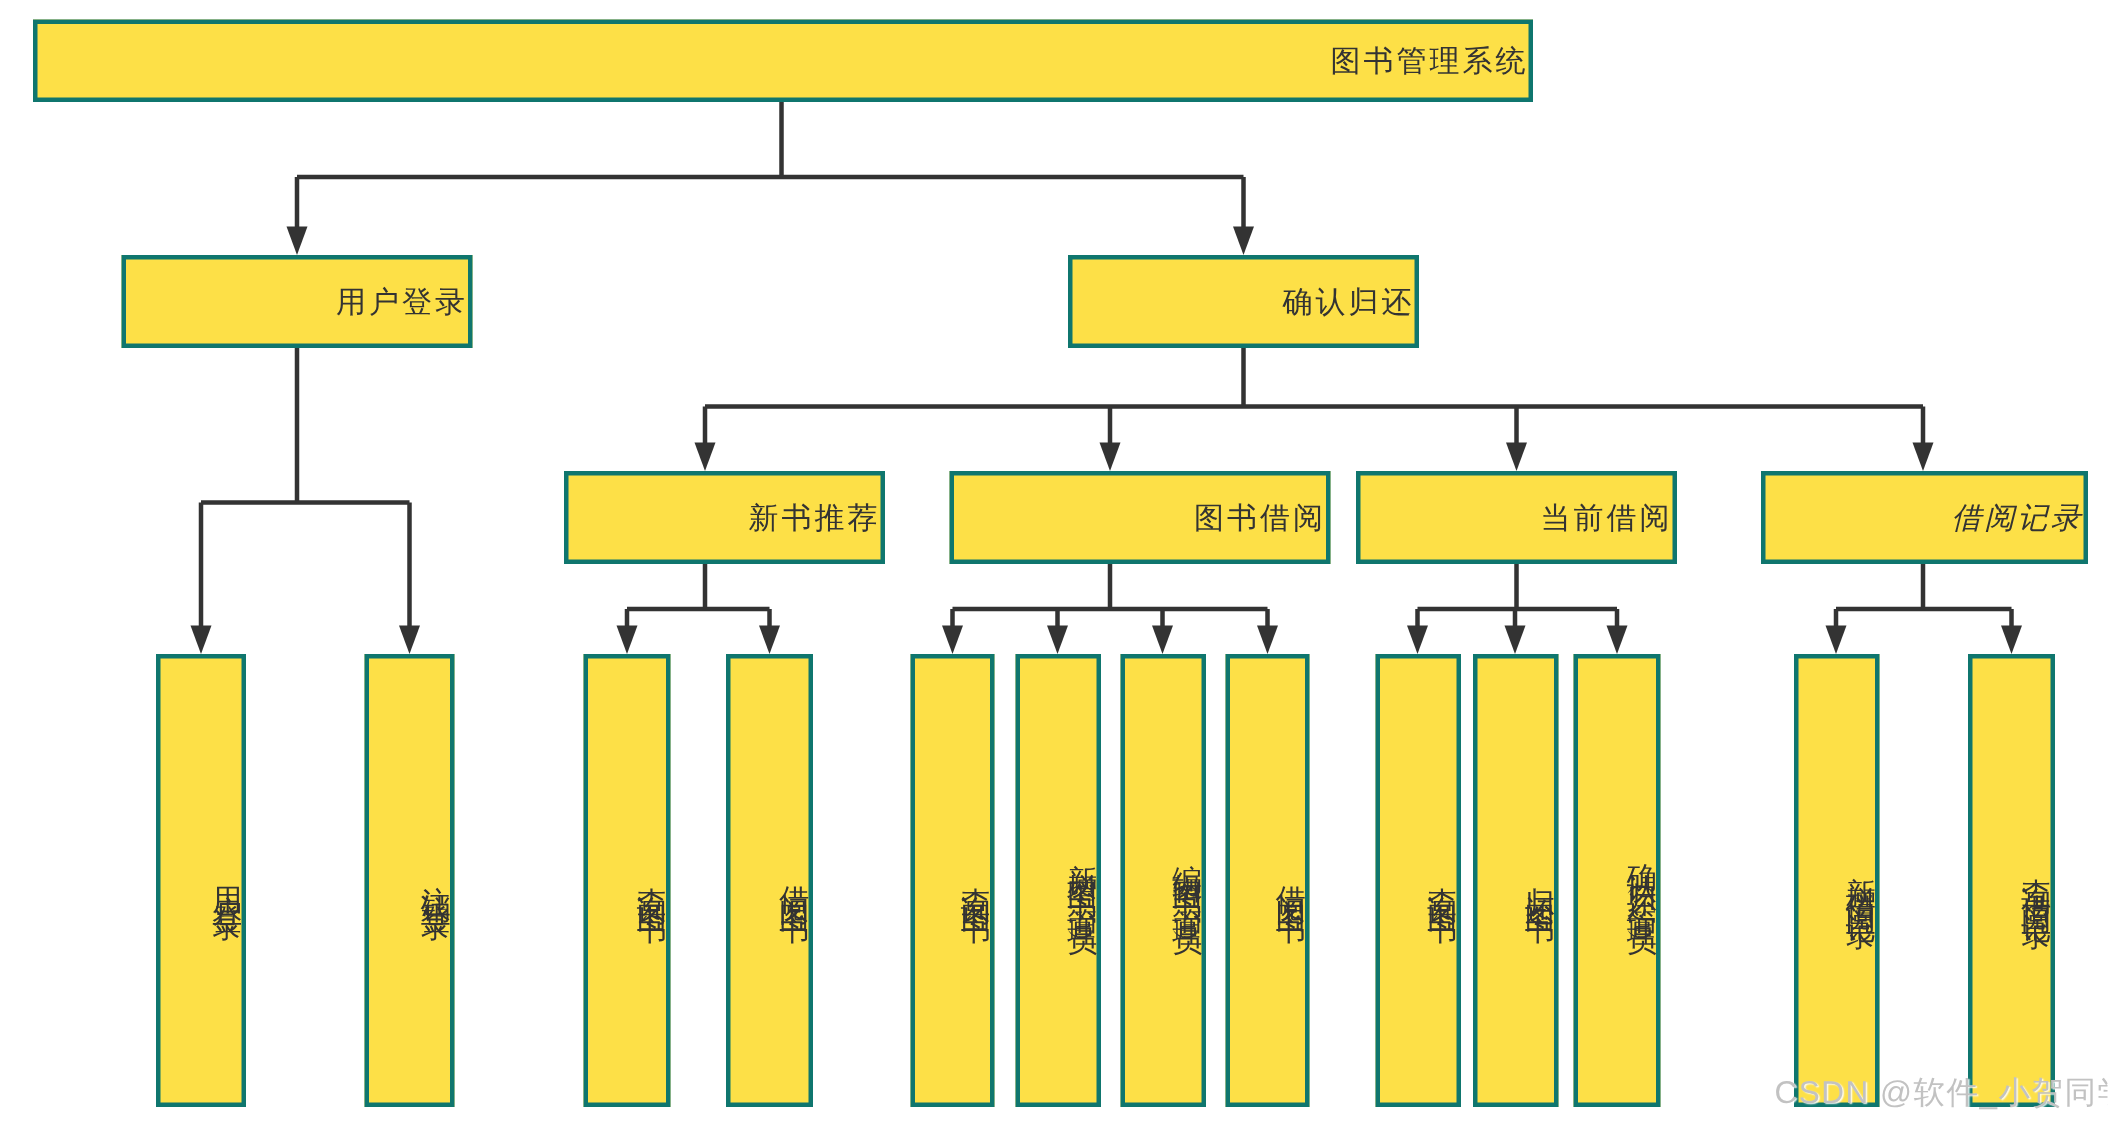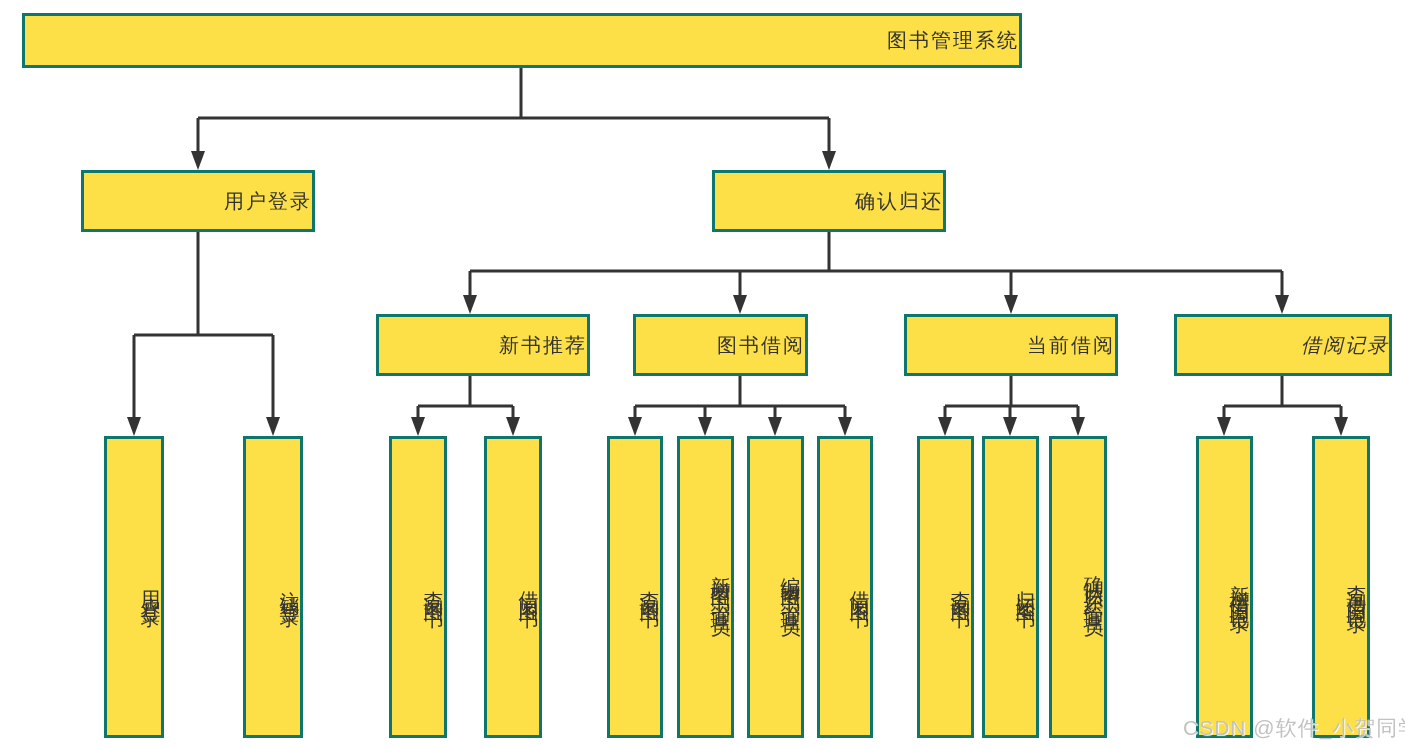--- a/index.html
+++ b/index.html
@@ -100,21 +100,21 @@
   <div class="node" style="left:81px; top:170px; width:234px; height:62px;">
     <span class="hlabel">用户登录</span>
   </div>
   <div class="node" style="left:712px; top:170px; width:234px; height:62px;">
     <span class="hlabel">确认归还</span>
   </div>
 
   <div class="node" style="left:376px; top:314px; width:214px; height:62px;">
     <span class="hlabel">新书推荐</span>
   </div>
-  <div class="node" style="left:633px; top:314px; width:175px; height:62px;padding-left:40px;">
+  <div class="node" style="left:633px; top:314px; width:254px; height:62px;padding-left:40px;">
     <span class="hlabel">图书借阅</span>
   </div>
   <div class="node" style="left:904px; top:314px; width:214px; height:62px;padding-left:44px;">
     <span class="hlabel">当前借阅</span>
   </div>
   <div class="node" style="left:1174px; top:314px; width:218px; height:62px;font-style:italic;">
     <span class="hlabel">借阅记录</span>
   </div>
 
   <div class="node leaf" style="left:104px; top:436px; width:60px; height:302px;">

